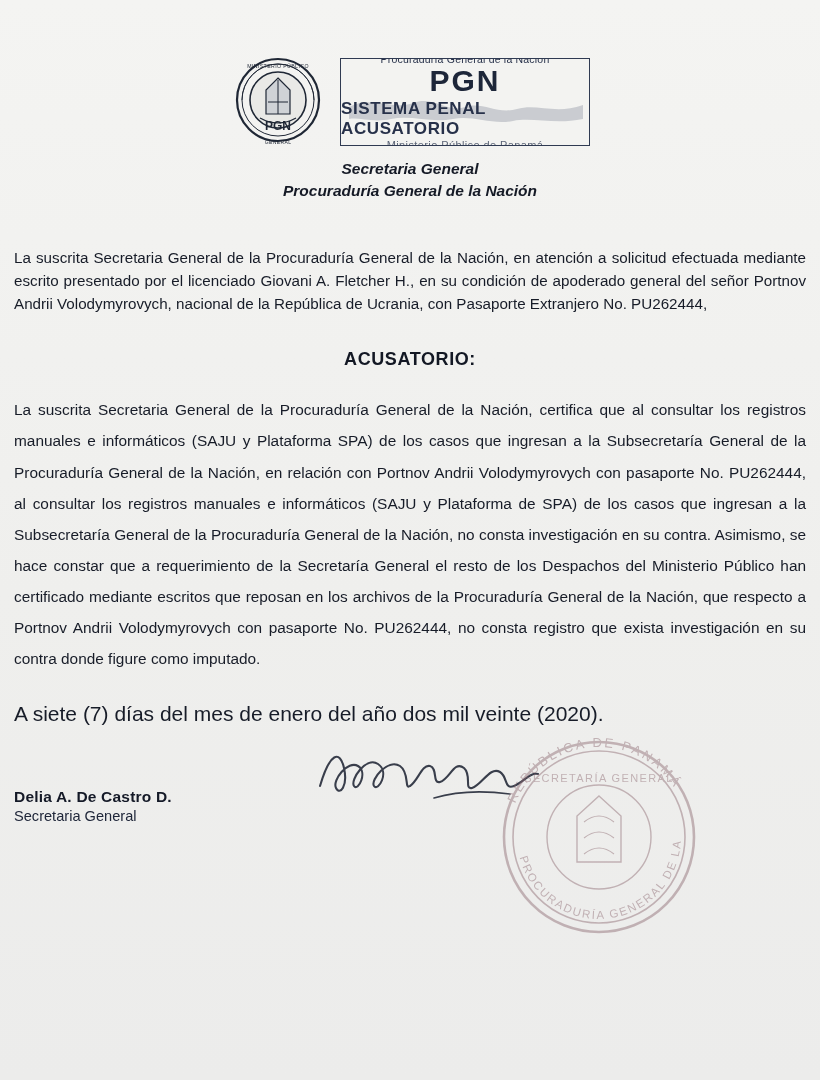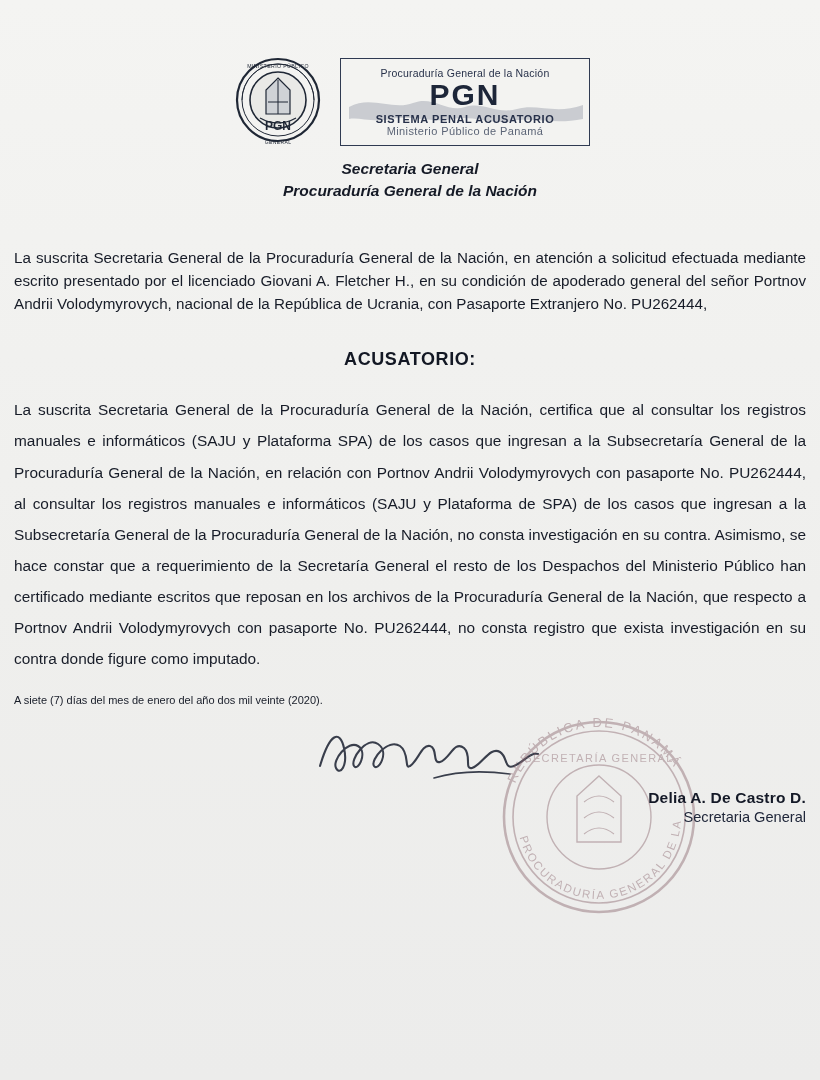--- a/index.html
+++ b/index.html
@@ -74,21 +74,21 @@
   }
   .pgn-main {
     font-size: 30px;
     font-weight: bold;
     letter-spacing: 2px;
     color: #1d2639;
     line-height: 1;
     z-index: 2;
   }
   .pgn-sub1 {
-    font-size: 11px;
+    font-size: 17px;
     font-weight: bold;
     letter-spacing: .6px;
     color: #27314a;
     margin-top: 3px;
     z-index: 2;
   }
   .pgn-sub2 {
     font-size: 11px;
     color: #5c6577;
     letter-spacing: .4px;
@@ -123,44 +123,44 @@
     color: #131824;
   }
   .body-text {
     font-size: 15.4px;
     line-height: 2.02;
     text-align: justify;
     text-justify: inter-word;
     color: #171c28;
   }
   .date-line {
-    margin-top: 20px;
-    font-size: 11px;
+    margin-top: 28px;
+    font-size: 21px;
     color: #171c28;
   }
 
   
   .sign-area {
     position: relative;
     margin-top: 24px;
     height: 150px;
   }
   .signature-scribble {
     position: absolute;
     left: 300px;
     top: -4px;
     width: 230px;
     height: 62px;
     opacity: .85;
   }
   .sign-names {
     position: absolute;
     left: 0; right: 0;
-    top: 59px;
-    text-align: right;
+    top: 38px;
+    text-align: left;
   }
   .sign-name {
     font-size: 15.5px;
     font-weight: bold;
     color: #141927;
     letter-spacing: .2px;
   }
   .sign-title {
     font-size: 14.6px;
     color: #20273a;

